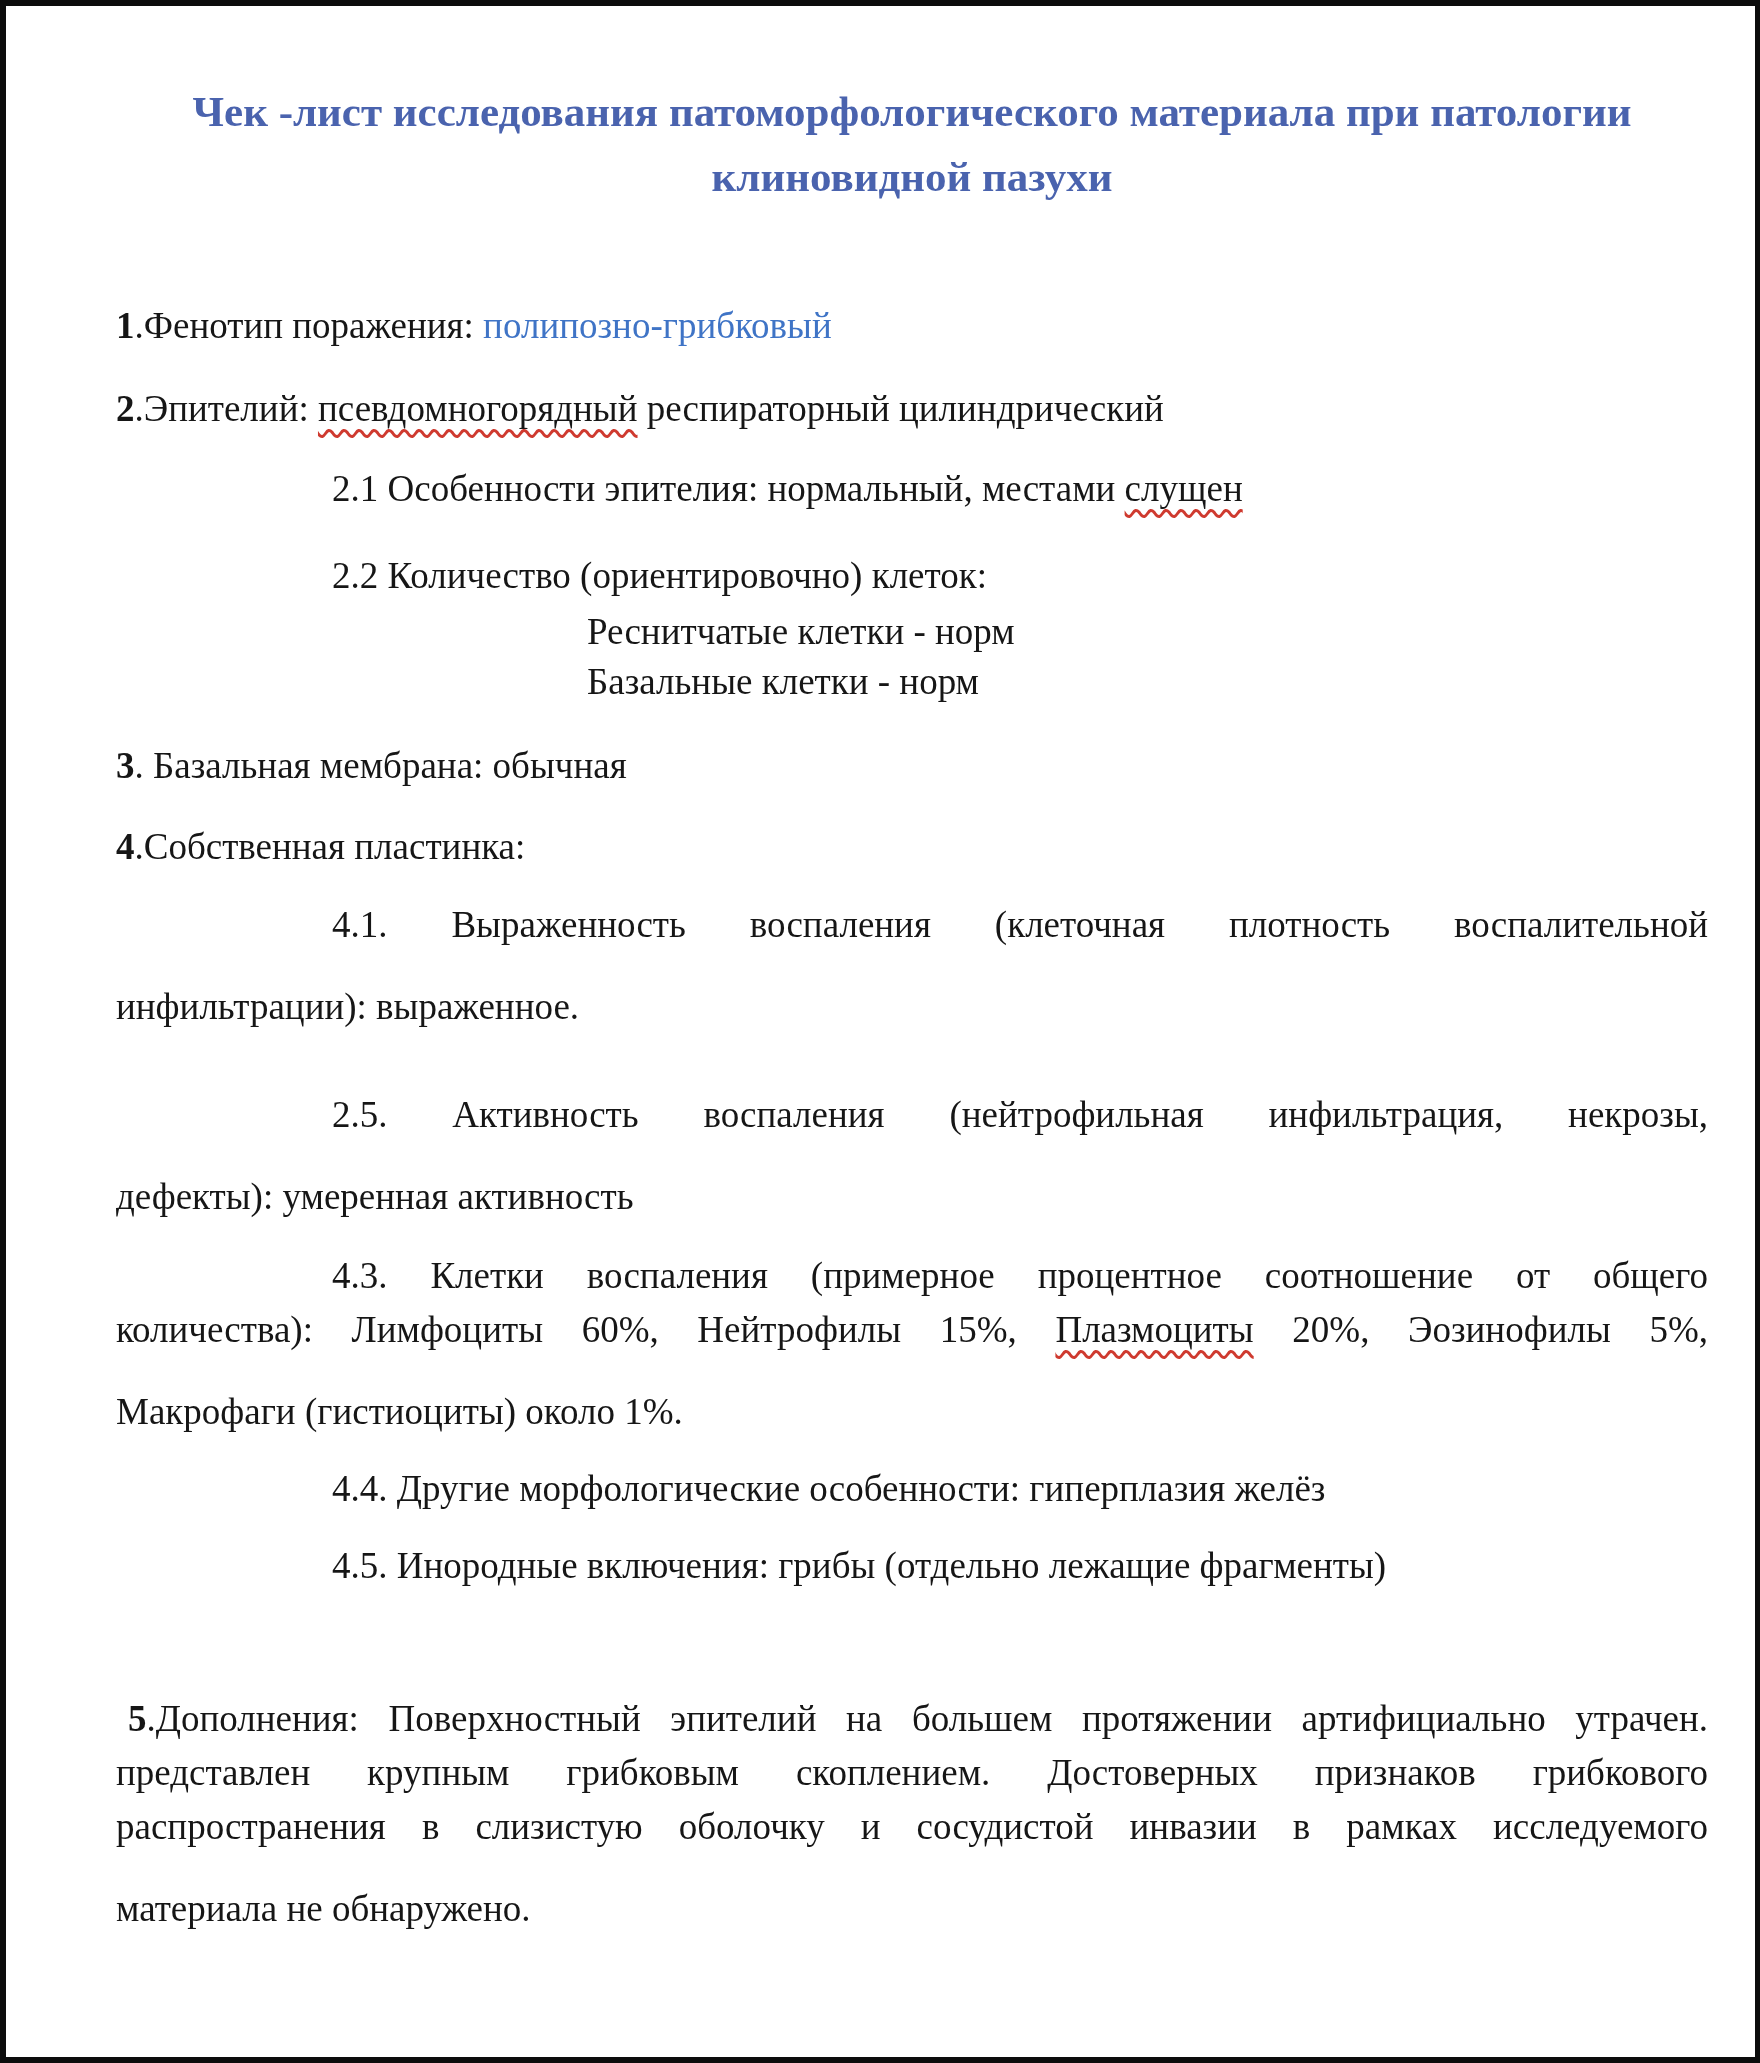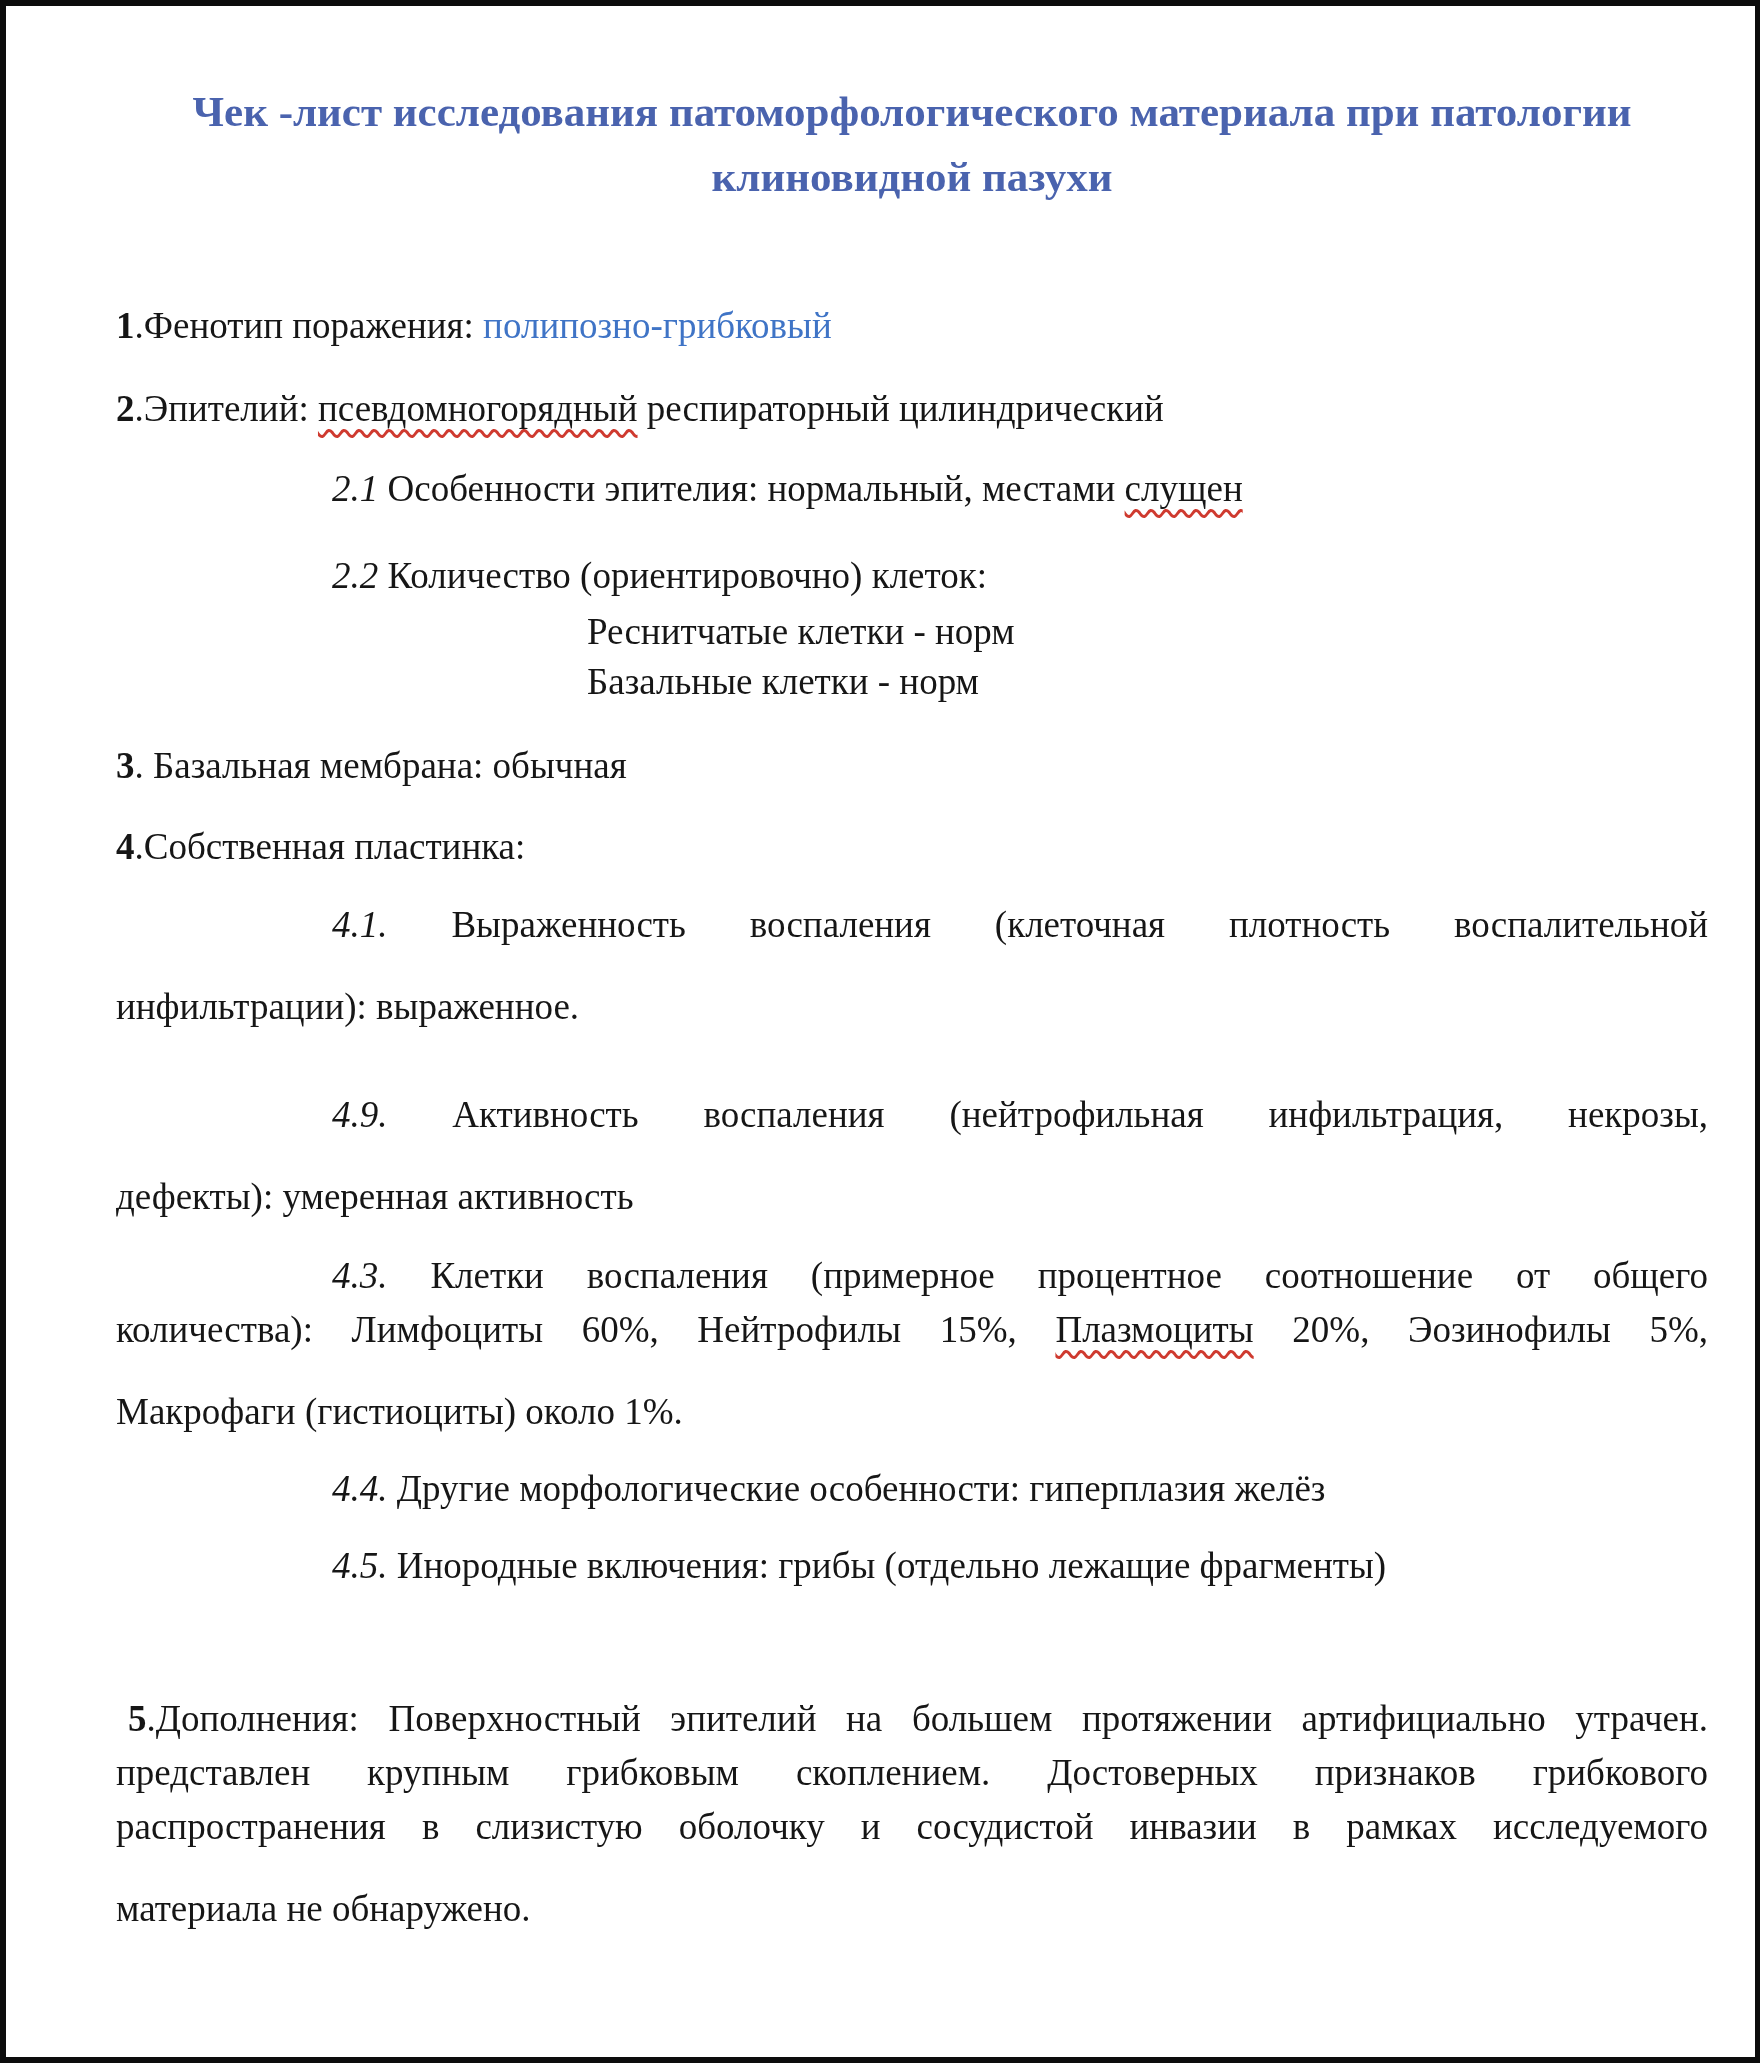--- a/index.html
+++ b/index.html
@@ -32,21 +32,21 @@
     text-align: center;
     color: #4a63ae;
   }
   .item {
     margin: 0;
     font-size: 37px;
     line-height: 50px;
     text-align: left;
   }
   .num { font-weight: 700; font-style: normal; }
-  .inum { font-style: italic; font-weight: 400; }
+  .inum { font-weight: 400; }
   .blue { color: #3f74c6; text-align: right; }
   .misspell {
     text-decoration-line: underline;
     text-decoration-style: wavy;
     text-decoration-color: #cf3a2f;
     text-decoration-thickness: 2.6px;
     text-underline-offset: 7.8px;
     text-decoration-skip-ink: none;
   }
   .ind { padding-left: 216px; }
@@ -94,21 +94,21 @@
     <p class="item mt-item3"><span class="num">3</span><span>. Базальная мембрана: обычная</span></p>
 
     <p class="item mt-item4"><span class="num">4</span><span>.Собственная пластинка:</span></p>
 
     <div class="para mt-p41">
       <div class="jline find"><span class="inum">4.1.</span> <span>Выраженность воспаления (клеточная плотность воспалительной</span></div>
       <div class="lline">инфильтрации): выраженное.</div>
     </div>
 
     <div class="para mt-p42">
-      <div class="jline find"><span class="inum">4.9.</span> <span>Активность воспаления (нейтрофильная инфильтрация, некрозы,</span></div>
+      <div class="jline find"><span class="inum">2.5.</span> <span>Активность воспаления (нейтрофильная инфильтрация, некрозы,</span></div>
       <div class="lline">дефекты): умеренная активность</div>
     </div>
 
     <div class="para mt-p43">
       <div class="jline find"><span class="inum">4.3.</span> <span>Клетки воспаления (примерное процентное соотношение от общего</span></div>
       <div class="jline"><span>количества): Лимфоциты 60%, Нейтрофилы 15%, </span><span class="misspell">Плазмоциты</span><span> 20%, Эозинофилы 5%,</span></div>
       <div class="lline">Макрофаги (гистиоциты) около 1%.</div>
     </div>
 
     <p class="item ind mt-p44"><span class="inum">4.4.</span><span> Другие морфологические особенности: гиперплазия желёз</span></p>

